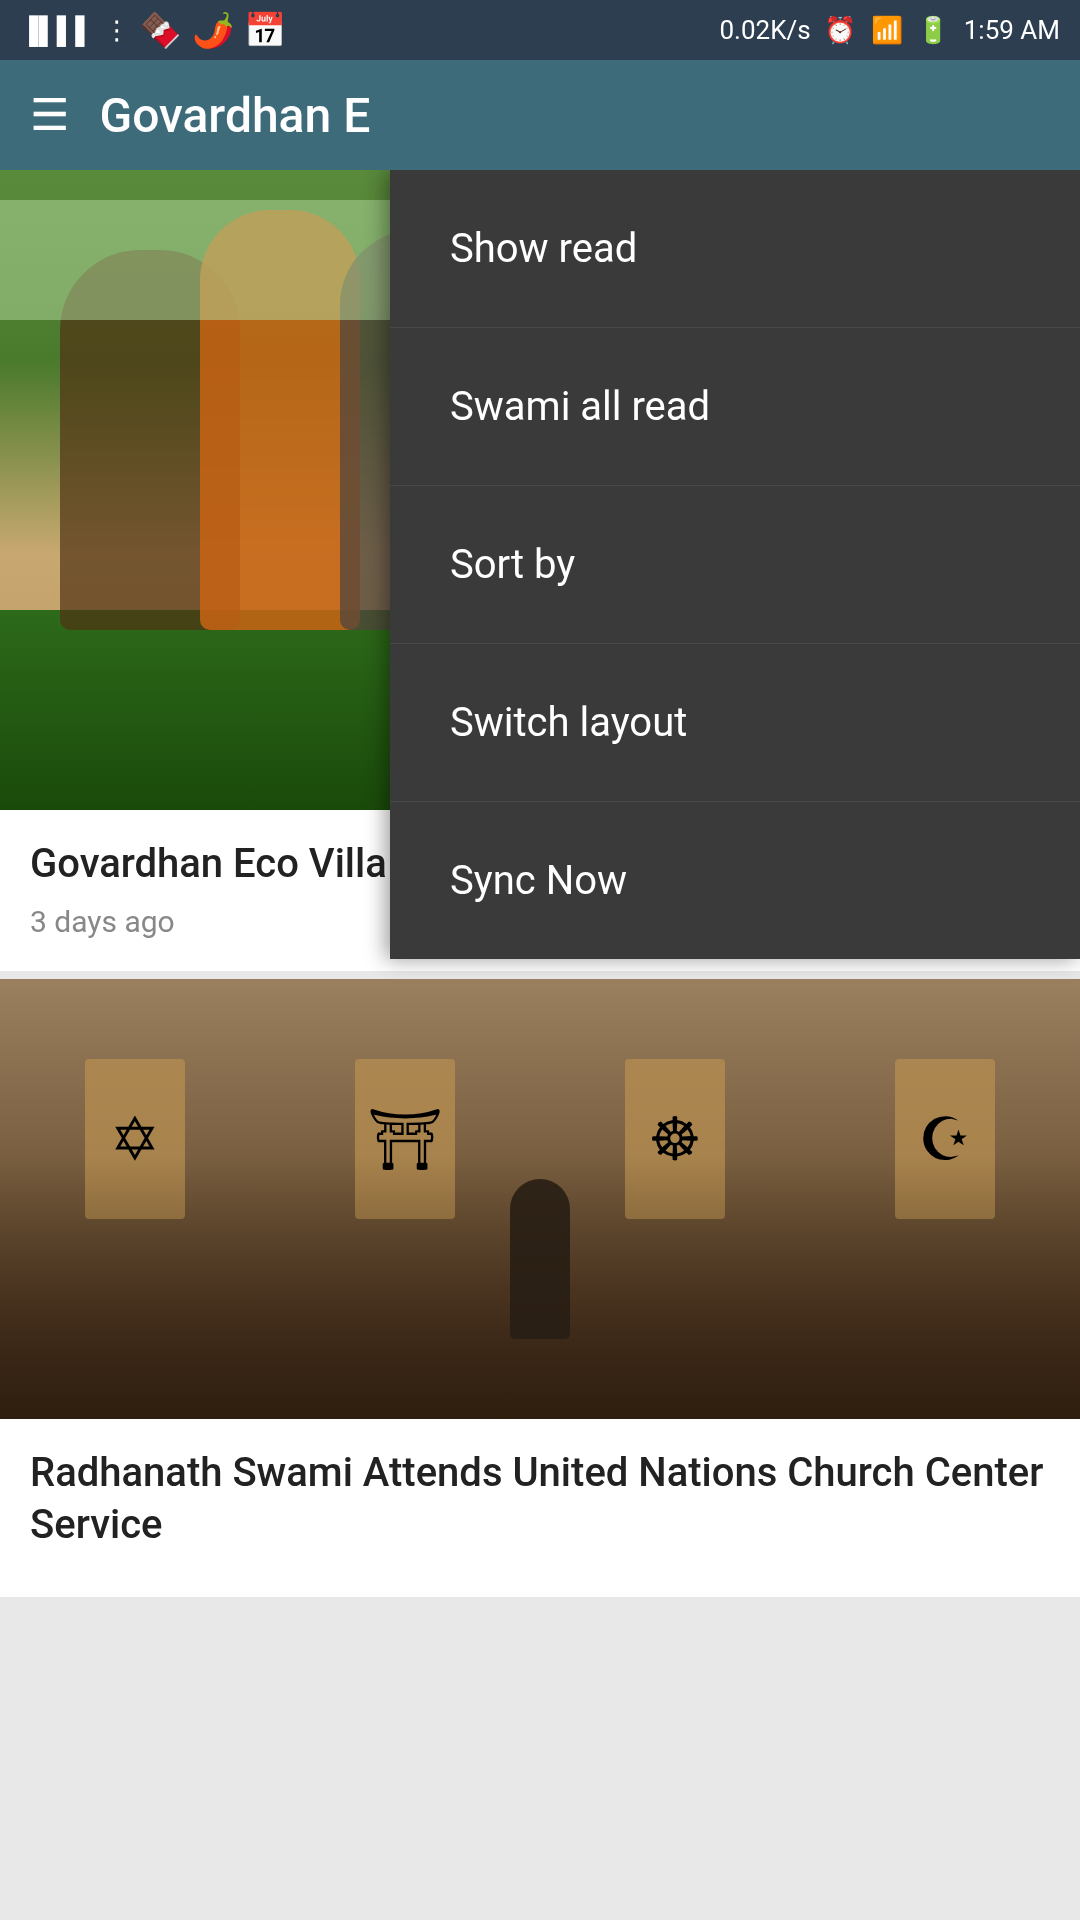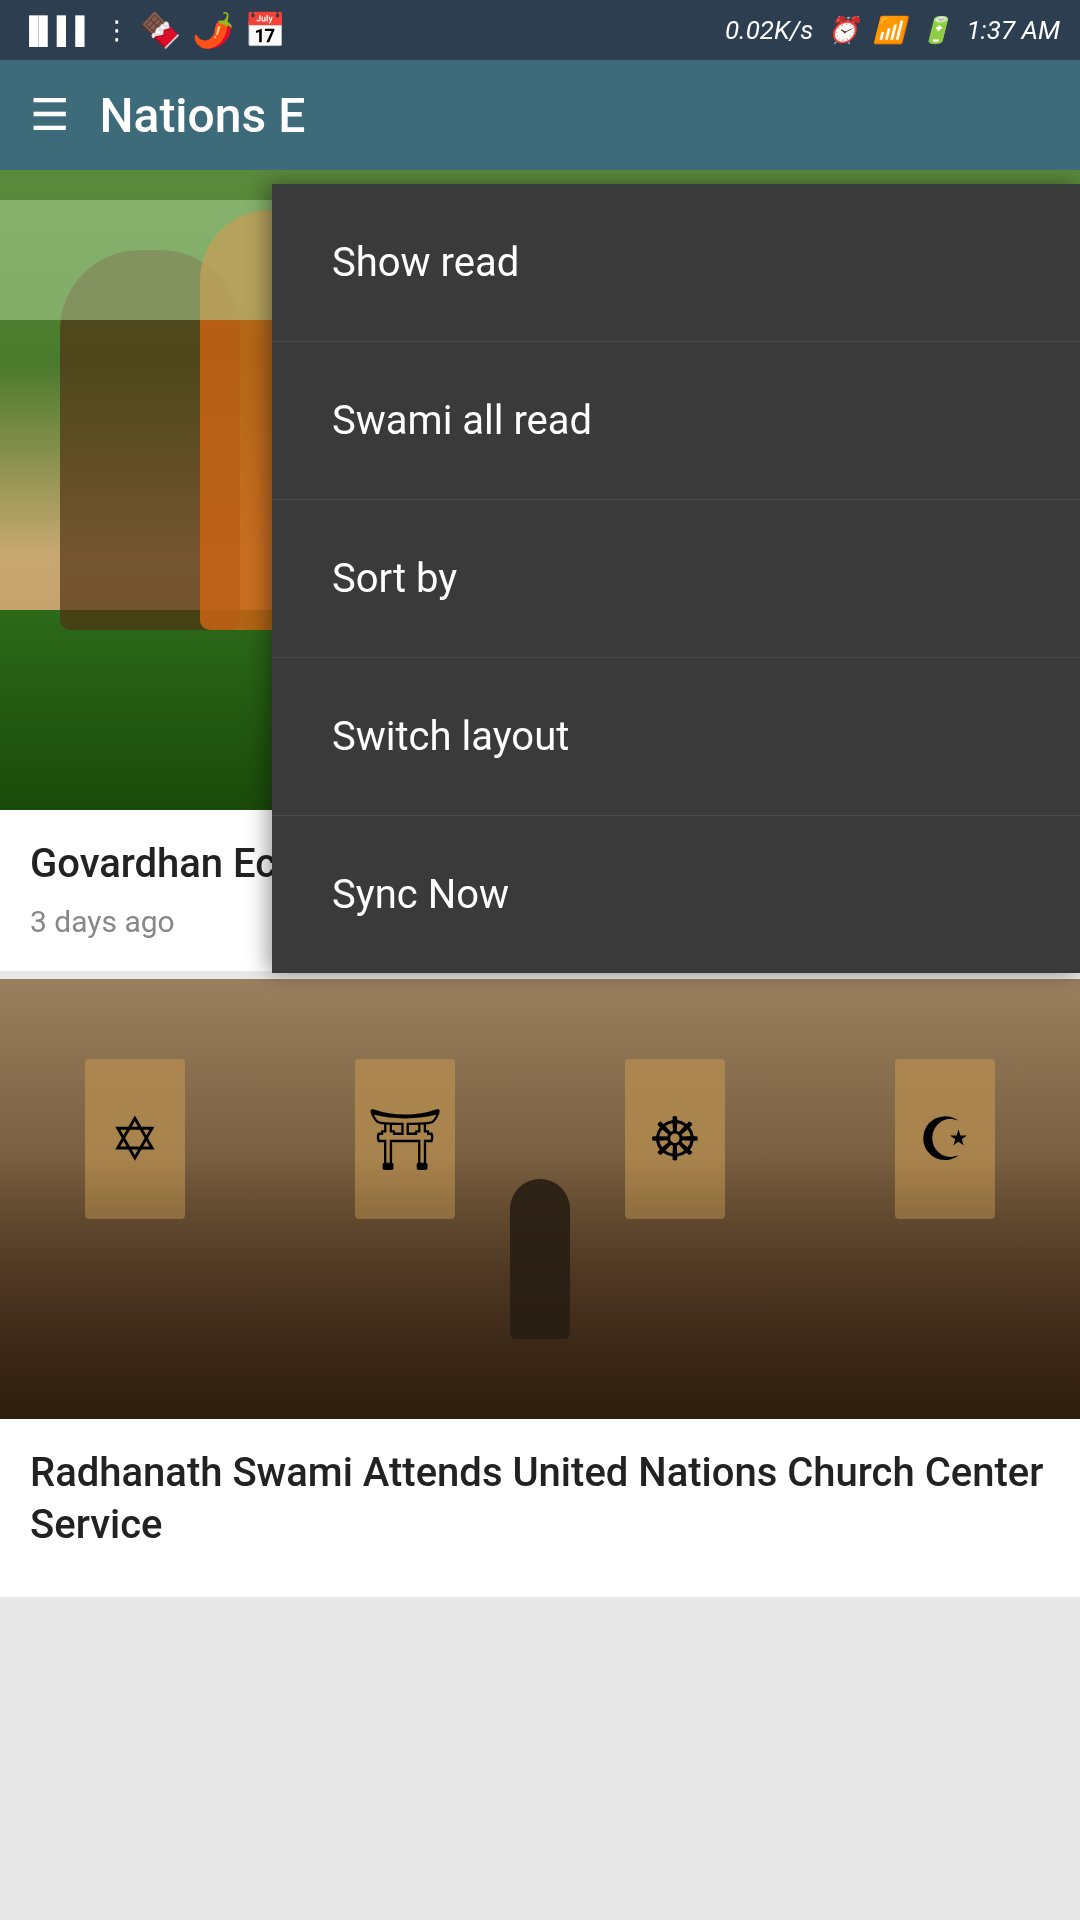--- a/index.html
+++ b/index.html
@@ -31,21 +31,20 @@
       display: flex;
       align-items: center;
       gap: 10px;
     }
 
     .status-right {
       display: flex;
       align-items: center;
       gap: 14px;
       font-size: 26px;
-      font-style: italic;
     }
 
     
     .app-bar {
       width: 100%;
       height: 110px;
       background: #3d6b7a;
       display: flex;
       align-items: center;
       padding: 0 30px;
@@ -120,23 +119,23 @@
       top: 0;
       left: 0;
       right: 0;
       bottom: 0;
       background: transparent;
       z-index: 10;
     }
 
     .dropdown-menu {
       position: absolute;
-      top: 14px;
-      right: 0;
-      width: 808px;
+      top: 0;
+      right: 0;
+      width: 690px;
       background: #3a3a3a;
       z-index: 20;
       box-shadow: -4px 0 20px rgba(0,0,0,0.4);
     }
 
     .dropdown-item {
       width: 100%;
       padding: 55px 60px;
       color: white;
       font-size: 40px;
@@ -194,27 +193,27 @@
 
     <span style="font-size:34px;">🍫</span>
     <span style="font-size:34px;">🌶️</span>
     <span style="font-size:34px;">📅</span>
   </div>
   <div class="status-right">
     <span>0.02K/s</span>
     <span>⏰</span>
     <span>📶</span>
     <span>🔋</span>
-    <span>1:37 AM</span>
+    <span>1:59 AM</span>
   </div>
 </div>
 
 <div class="app-bar">
   <span class="hamburger-icon">☰</span>
-  <span class="app-title">Nations E</span>
+  <span class="app-title">Govardhan E</span>
 </div>
 
 <div class="content-area">
 
   <div class="news-card">
 
     <div class="card-image-1">
 
       <div style="position:absolute;bottom:0;left:0;right:0;height:200px;background:linear-gradient(180deg, #2d6a1a, #1a4a0a);border-radius:0;"></div>
 

